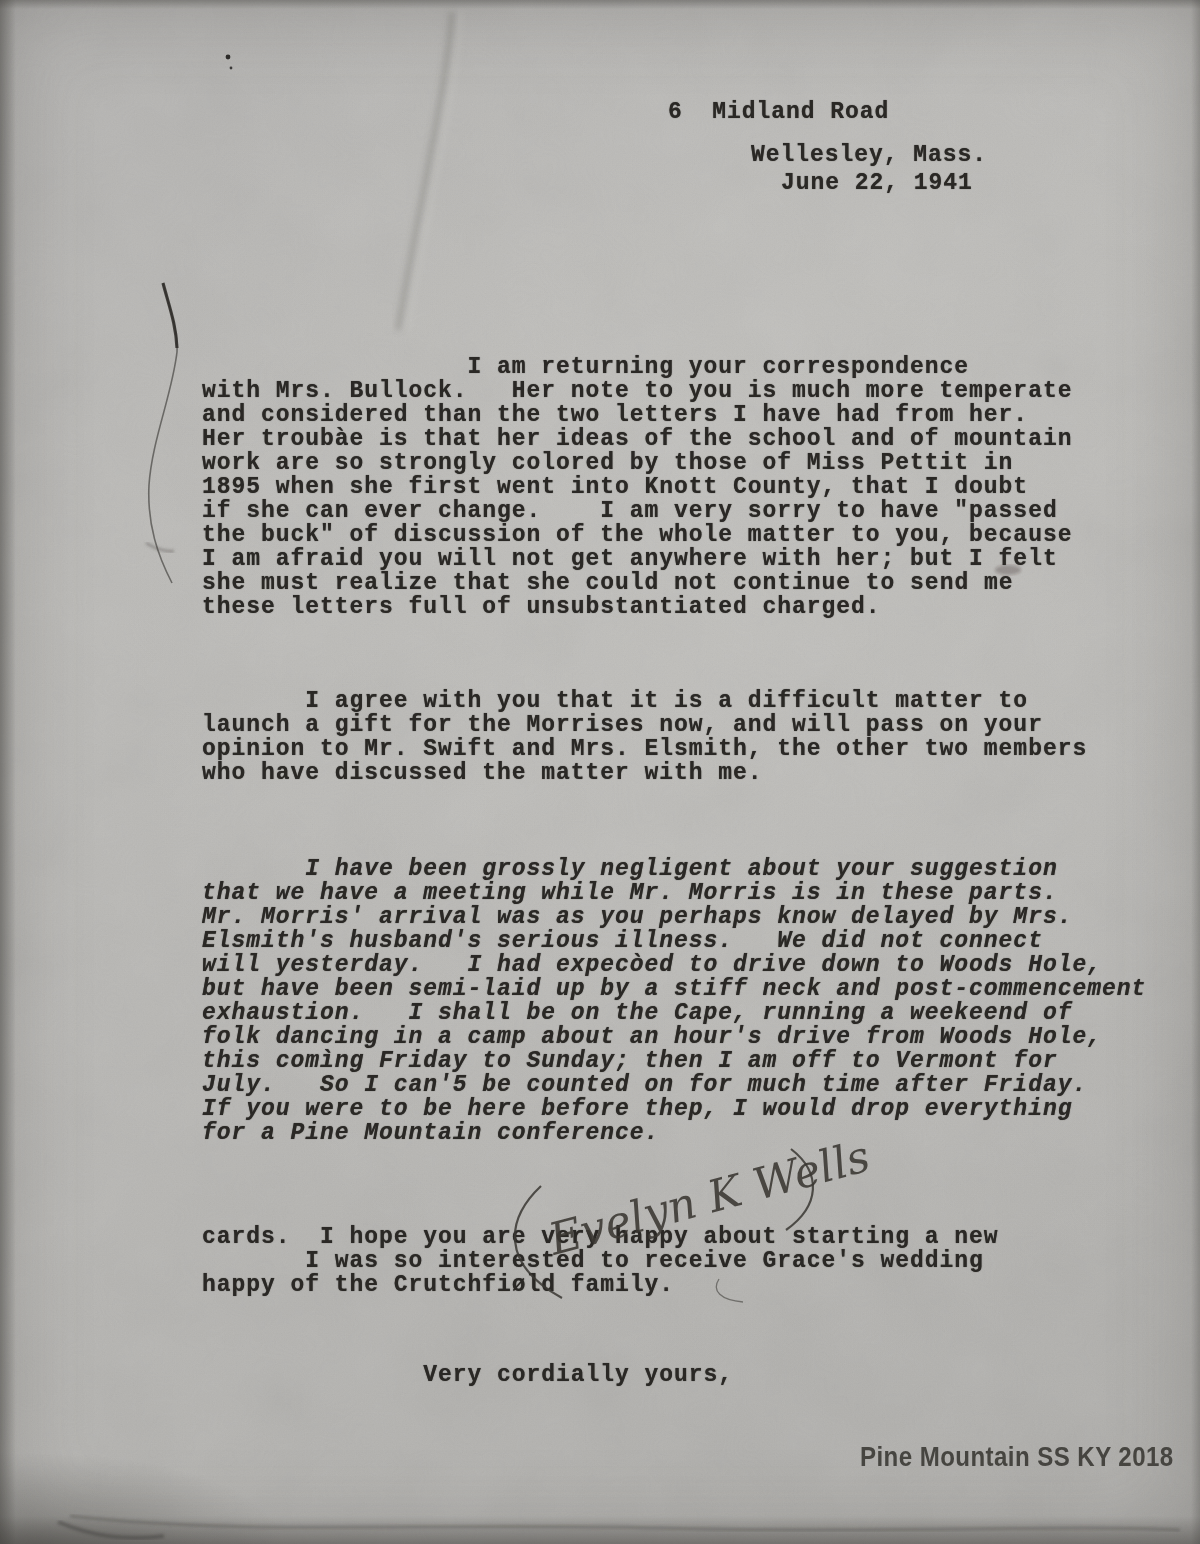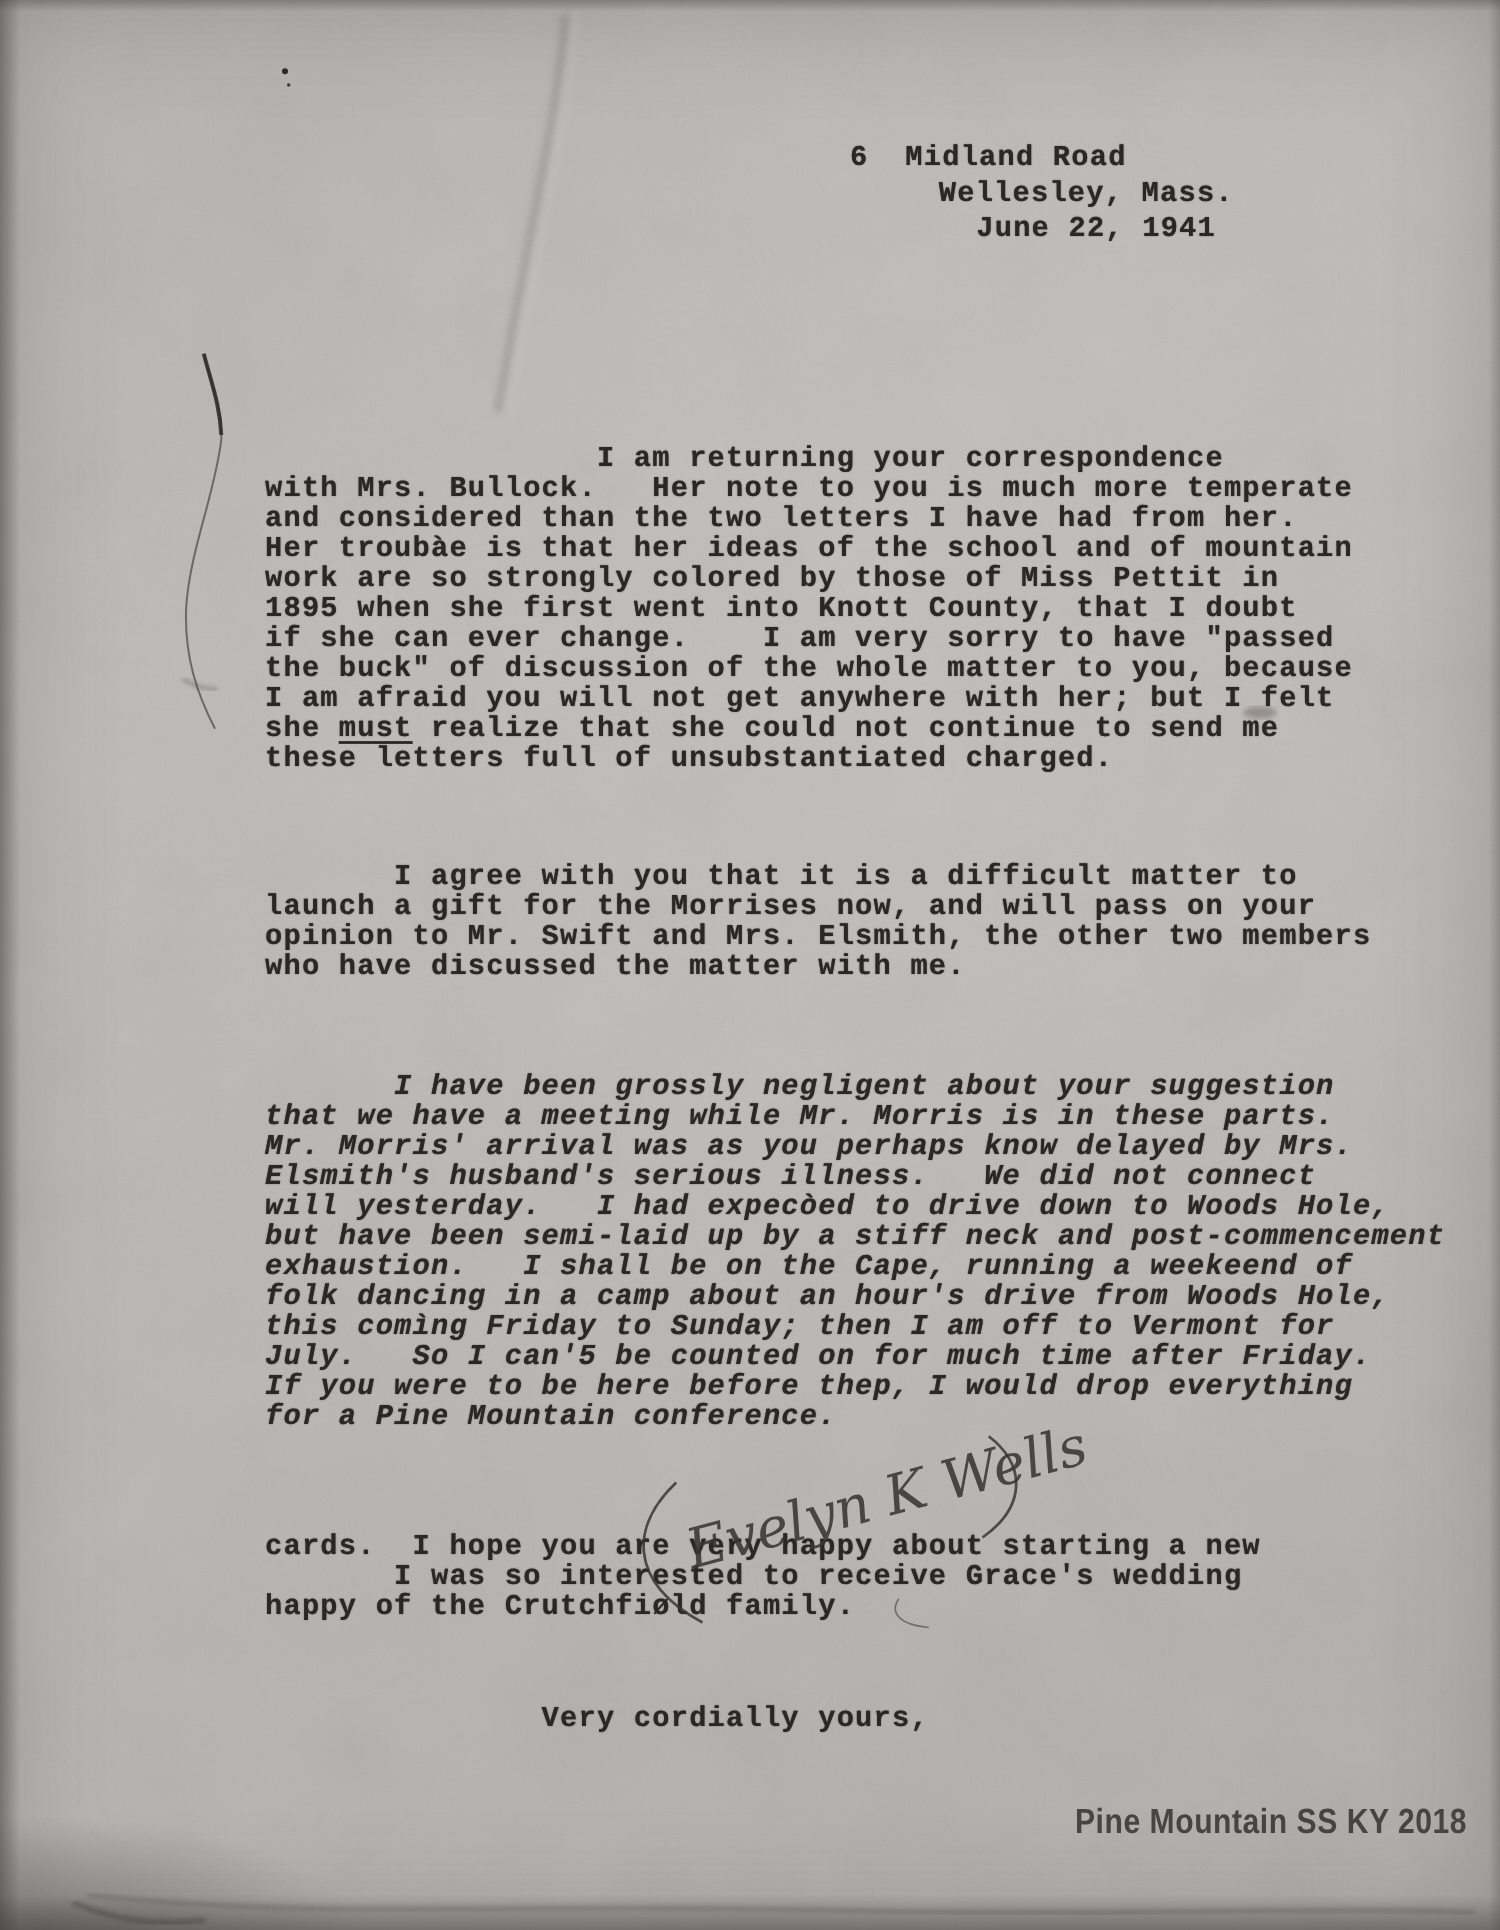--- a/index.html
+++ b/index.html
@@ -20,28 +20,28 @@
   .noise{position:absolute;inset:0;pointer-events:none;}
   .decor{position:absolute;inset:0;pointer-events:none;}
 
   .typewriter{
     font-family:"Liberation Mono","DejaVu Sans Mono",monospace;
     font-size:23px;font-weight:700;letter-spacing:0.95px;line-height:24px;
     color:#2a2825;white-space:pre;
     text-shadow:0 0 1px rgba(35,33,30,0.75);
   }
   .abs{position:absolute;}
-  .body-col{left:212px;top:307px;width:970px;}
+  .body-col{left:202px;top:307px;width:970px;}
   .para{margin:0 0 22px 0;}
   .para.gap-b{margin-bottom:24px;}
   .para.gap-c{margin-bottom:32px;font-style:italic;}
   .para.last{margin-bottom:0;}
   .closing-line{margin-top:18px;}
   .tline{white-space:pre;}
-  .tline .u{text-decoration:underline;text-underline-offset:4px;text-decoration-thickness:2px;margin-top:40px;}
+  .tline .u{text-underline-offset:4px;text-decoration-thickness:2px;margin-top:40px;}
 
   .watermark{
     left:860px;top:1441px;
     font-family:"Liberation Sans","DejaVu Sans",sans-serif;
     font-size:28px;font-weight:600;letter-spacing:0.5px;
     color:rgba(48,46,42,0.82);
     transform:scaleX(0.86);transform-origin:left top;white-space:pre;
   }
   .signature-svg{left:488px;top:1133px;}
   .sig-text{
@@ -91,21 +91,21 @@
 
     <path d="M 719,1279 C 711,1291 721,1300 743,1302" stroke="rgba(55,53,50,0.55)" stroke-width="1.3" fill="none"></path>
 
     <circle cx="228" cy="57" r="2.4" fill="#1d1c1a" opacity="0.9"></circle>
     <circle cx="231" cy="68" r="1.4" fill="#1d1c1a" opacity="0.8"></circle>
 
     <ellipse cx="1008" cy="570" rx="13" ry="5" fill="rgba(42,40,37,0.28)" filter="url(#soft2)"></ellipse>
   </svg>
 
   <div>
-    <div class="abs typewriter" style="left:668px;top:114px;margin-left:12px;">6  Midland Road</div>
+    <div class="abs typewriter" style="left:668px;top:100px;">6  Midland Road</div>
     <div class="abs typewriter" style="left:751px;top:143px;">Wellesley, Mass.</div>
     <div class="abs typewriter" style="left:781px;top:171px;text-align:center;">June 22, 1941</div>
   </div>
 
 
   <div class="abs typewriter body-col">
     <div class="para"><div class="tline">                  I am returning your correspondence</div><div class="tline">with Mrs. Bullock.   Her note to you is much more temperate</div><div class="tline">and considered than the two letters I have had from her.</div><div class="tline">Her troubàe is that her ideas of the school and of mountain</div><div class="tline">work are so strongly colored by those of Miss Pettit in</div><div class="tline">1895 when she first went into Knott County, that I doubt</div><div class="tline">if she can ever change.    I am very sorry to have "passed</div><div class="tline">the buck" of discussion of the whole matter to you, because</div><div class="tline">I am afraid you will not get anywhere with her; but I felt</div><div class="tline"><span>she </span><span class="u">must</span><span> realize that she could not continue to send me</span></div><div class="tline">these letters full of unsubstantiated charged.</div></div>
     <div class="para gap-b"><div class="tline">       I agree with you that it is a difficult matter to</div><div class="tline">launch a gift for the Morrises now, and will pass on your</div><div class="tline">opinion to Mr. Swift and Mrs. Elsmith, the other two members</div><div class="tline">who have discussed the matter with me.</div></div>
     <div class="para gap-c"><div class="tline">       I have been grossly negligent about your suggestion</div><div class="tline">that we have a meeting while Mr. Morris is in these parts.</div><div class="tline">Mr. Morris' arrival was as you perhaps know delayed by Mrs.</div><div class="tline">Elsmith's husband's serious illness.   We did not connect</div><div class="tline">will yesterday.   I had expecòed to drive down to Woods Hole,</div><div class="tline">but have been semi-laid up by a stiff neck and post-commencement</div><div class="tline">exhaustion.   I shall be on the Cape, running a weekeend of</div><div class="tline">folk dancing in a camp about an hour's drive from Woods Hole,</div><div class="tline">this comìng Friday to Sunday; then I am off to Vermont for</div><div class="tline">July.   So I can'5 be counted on for much time after Friday.</div><div class="tline">If you were to be here before thep, I would drop everything</div><div class="tline">for a Pine Mountain conference.</div></div>
     <div class="para last"><div class="tline">cards.  I hope you are very happy about starting a new</div><div class="tline">       I was so interested to receive Grace's wedding</div><div class="tline">happy of the Crutchfiøld family.</div></div>

